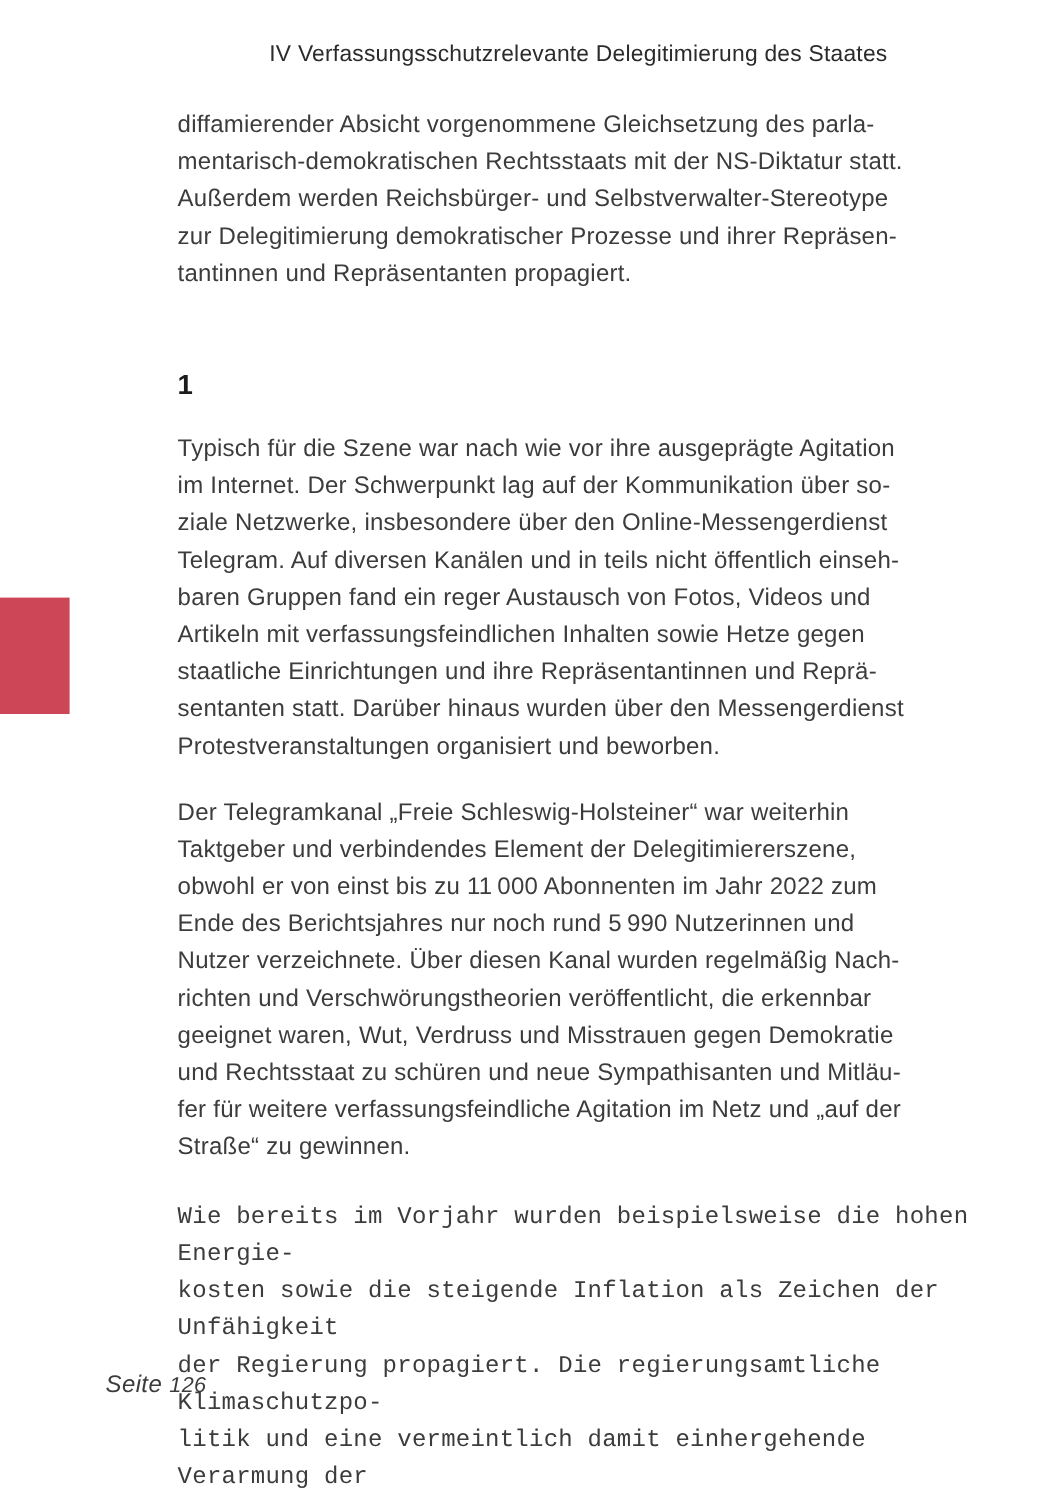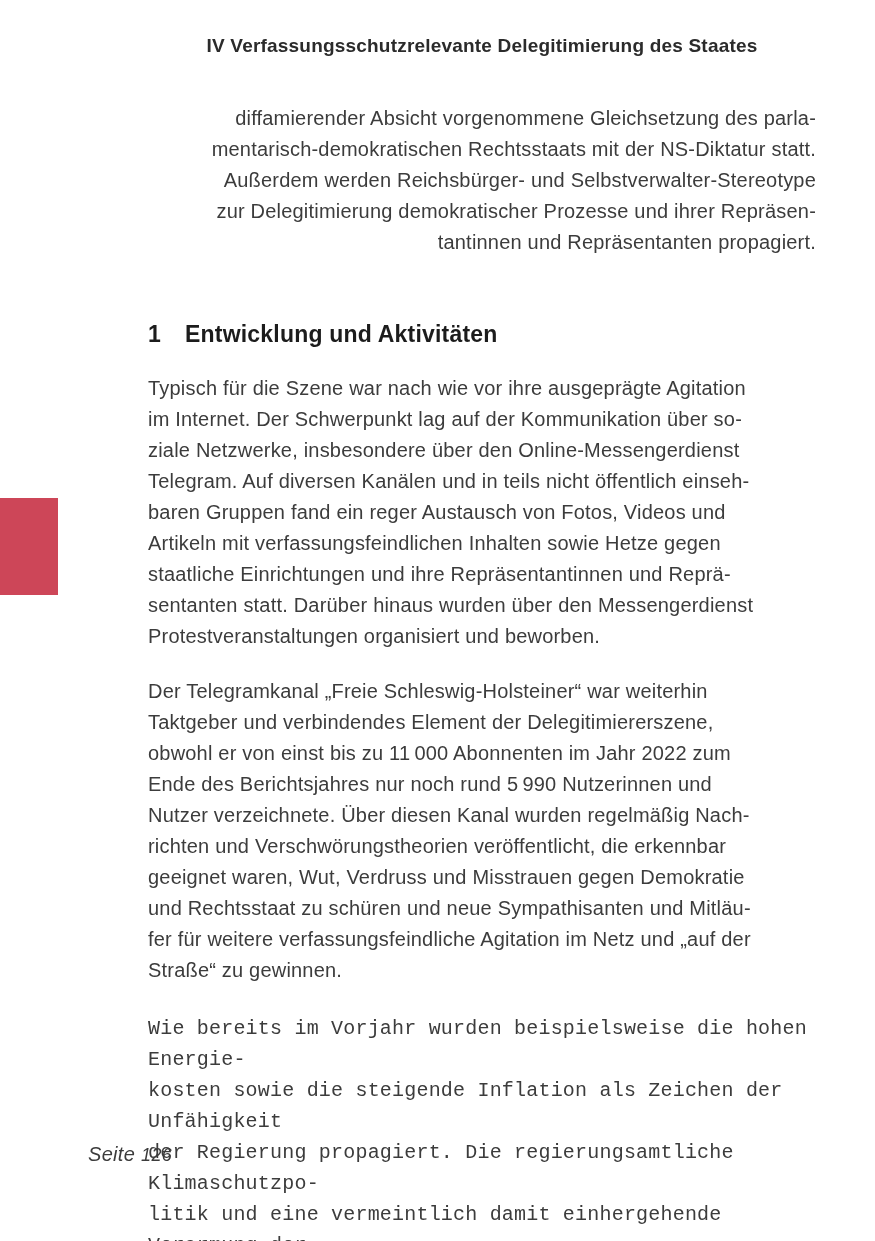--- a/index.html
+++ b/index.html
@@ -31,32 +31,32 @@
     position: absolute;
     left: 148px;
     top: 0;
     width: 668px;
   }
   .running-header {
     margin-top: 34px;
     text-align: center;
     font-size: 19px;
     line-height: 24px;
-    font-weight: bold;
+    font-weight: normal;
     letter-spacing: 0.2px;
     color: #2b2b2b;
   }
   .para {
     white-space: pre-line;
     font-size: 20px;
     line-height: 31px;
     letter-spacing: 0.2px;
     color: #3c3c3c;
   }
-  .para-1 { margin-top: 45px; text-align: right; }
+  .para-1 { margin-top: 31px; }
   .section-heading {
     margin-top: 61px;
     display: flex;
     align-items: baseline;
     font-size: 23px;
     line-height: 30px;
     font-weight: bold;
     color: #1c1c1c;
     letter-spacing: 0.2px;
   }
@@ -94,21 +94,20 @@
     <div class="running-header" data-bind="document.running_header">IV Verfassungsschutzrelevante Delegitimierung des Staates</div>
 
     <div class="para para-1" data-bind="paragraphs.intro">diffamierender Absicht vorgenommene Gleichsetzung des parla-
 mentarisch-demokratischen Rechtsstaats mit der NS-Diktatur statt.
 Außerdem werden Reichsbürger- und Selbstverwalter-Stereotype
 zur Delegitimierung demokratischer Prozesse und ihrer Repräsen-
 tantinnen und Repräsentanten propagiert.</div>
 
     <div class="section-heading">
       <span class="section-number" data-bind="section.number">1</span>
-      <span class="section-title" data-bind="section.title">Entwicklung und Aktivitäten</span>
     </div>
 
     <div class="para para-2" data-bind="paragraphs.activity_internet">Typisch für die Szene war nach wie vor ihre ausgeprägte Agitation
 im Internet. Der Schwerpunkt lag auf der Kommunikation über so-
 ziale Netzwerke, insbesondere über den Online-Messengerdienst
 Telegram. Auf diversen Kanälen und in teils nicht öffentlich einseh-
 baren Gruppen fand ein reger Austausch von Fotos, Videos und
 Artikeln mit verfassungsfeindlichen Inhalten sowie Hetze gegen
 staatliche Einrichtungen und ihre Repräsentantinnen und Reprä-
 sentanten statt. Darüber hinaus wurden über den Messengerdienst

